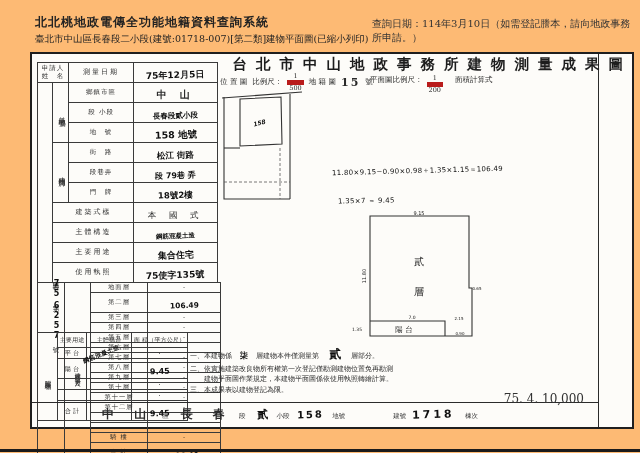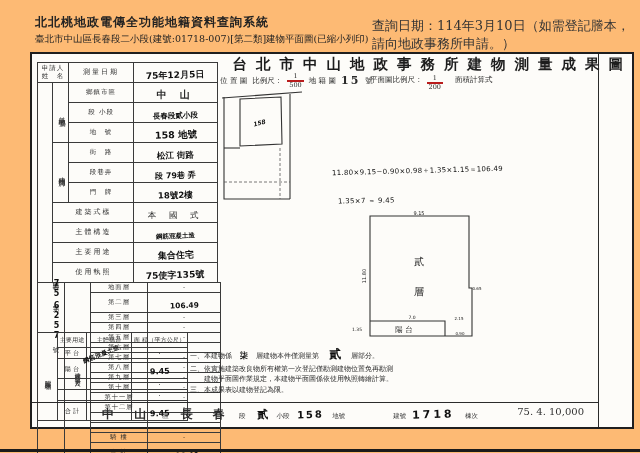--- a/index.html
+++ b/index.html
@@ -1,21 +1,21 @@
 <!DOCTYPE html>
 <html><head>
 <meta charset="utf-8">
 <style>
   html,body{margin:0;padding:0;}
   body{width:640px;height:453px;background:#e9e7e2;font-family:"DejaVu Serif","Liberation Serif",serif;}
   .page{position:relative;width:640px;height:453px;background:#fdba74;overflow:hidden;color:#2b2b2b;}
   .scan-bottom{position:absolute;left:0;right:0;bottom:1px;height:3px;background:#1b1b1b;}
   
   .sys-title{position:absolute;left:35px;top:14px;font-size:12px;font-weight:700;letter-spacing:1px;color:#222;}
-  .query-date{position:absolute;left:372px;top:17px;font-size:13px;color:#333;}
+  .query-date{position:absolute;left:372px;top:17px;font-size:10px;color:#333;}
   .subtitle{position:absolute;left:35px;top:33px;font-size:9.5px;color:#222;}
   
   .box{position:absolute;left:30px;top:52px;width:600px;height:373px;border:2px solid #1f1f1f;background:#fdfcf9;}
   .strip{position:absolute;top:0;bottom:0;left:566px;border-left:1.5px solid #2b2b2b;}
   .title{position:absolute;top:1px;left:0;width:100%;text-align:right;font-size:14.5px;font-weight:700;letter-spacing:9px;color:#1d1d1d;white-space:nowrap;}
   
   table{border-collapse:collapse;table-layout:fixed;}
   td{border:1px solid #3a3a3a;padding:0;overflow:hidden;vertical-align:middle;}
   .lt{position:absolute;left:5px;top:8px;}
   .lt table{width:181px;}
@@ -33,40 +33,40 @@
   .appnote .hw{writing-mode:vertical-rl;transform:none;font-size:8px;}
   .t3{position:absolute;left:5px;top:278px;}
   .t3 table{width:148px;}
   .colG{width:19px;} .colU{width:28px;} .colS{width:44px;} .colM{width:55px;}
   .hdr{font-size:6.2px;text-align:center;line-height:1.15;color:#2e2e2e;}
   .diag{position:absolute;left:50px;top:296px;font-size:6px;transform:rotate(-22deg);letter-spacing:0.5px;z-index:3;}
   
   .lm-caption{position:absolute;left:188px;top:19px;font-size:7.5px;white-space:nowrap;color:#2a2a2a;display:flex;align-items:center;gap:5px;text-align:right;}
   .pm-caption{position:absolute;left:338px;top:21px;font-size:7.5px;white-space:nowrap;color:#2a2a2a;display:flex;align-items:flex-start;gap:4px;}
   .frac{display:inline-flex;flex-direction:column;align-items:center;font-size:6.5px;line-height:1.05;vertical-align:middle;}
-  .frac .den{border-top:2px solid #b91c1c;padding:0 2px;}
+  .frac .den{border-top:5px solid #b91c1c;padding:0 2px;}
   .sheet-no{font-size:11px;letter-spacing:2px;font-weight:700;}
   .formula{position:absolute;font-size:7px;letter-spacing:0.3px;transform:rotate(-1deg);}
   .f1{left:300px;top:112px;} .f2{left:306px;top:142px;}
   svg{position:absolute;overflow:visible;}
   .svg-lm{left:186px;top:32px;}
   .svg-plan{left:318px;top:156px;}
   svg text{fill:#161616;font-family:"DejaVu Sans","Liberation Sans",sans-serif;}
   .sketch{stroke:#333;stroke-width:1.1;fill:none;}
   .dash{stroke:#555;stroke-width:0.8;fill:none;stroke-dasharray:3 2;}
   
   .notes{position:absolute;left:158px;top:291px;width:402px;font-size:7px;color:#2a2a2a;line-height:1.55;}
   .notes .pre{white-space:pre-line;}
   .fill1{font-size:8px;margin:0 8px;} .fill2{font-size:12px;margin:0 10px;}
   .hrule{position:absolute;left:0;width:566px;top:348px;border-top:1.2px solid #2b2b2b;}
   
   .bottom{position:absolute;left:70px;top:352px;display:flex;align-items:baseline;white-space:nowrap;}
   .bottom .big{font-size:12px;font-weight:700;letter-spacing:8px;}
   .bottom .unit{font-size:6.5px;color:#333;}
-  .printinfo{position:absolute;right:48px;top:352px;font-size:10px;color:#333;}
+  .printinfo{position:absolute;right:48px;top:338px;font-size:12px;color:#333;}
 </style>
 </head>
 <body>
 
 <div class="page">
 
   <div class="sys-title">北北桃地政電傳全功能地籍資料查詢系統</div>
   <div class="query-date">查詢日期：114年3月10日（如需登記謄本，請向地政事務所申請。）</div>
   <div class="subtitle">臺北市中山區長春段二小段(建號:01718-007)[第二類]建物平面圖(已縮小列印)</div>
 

